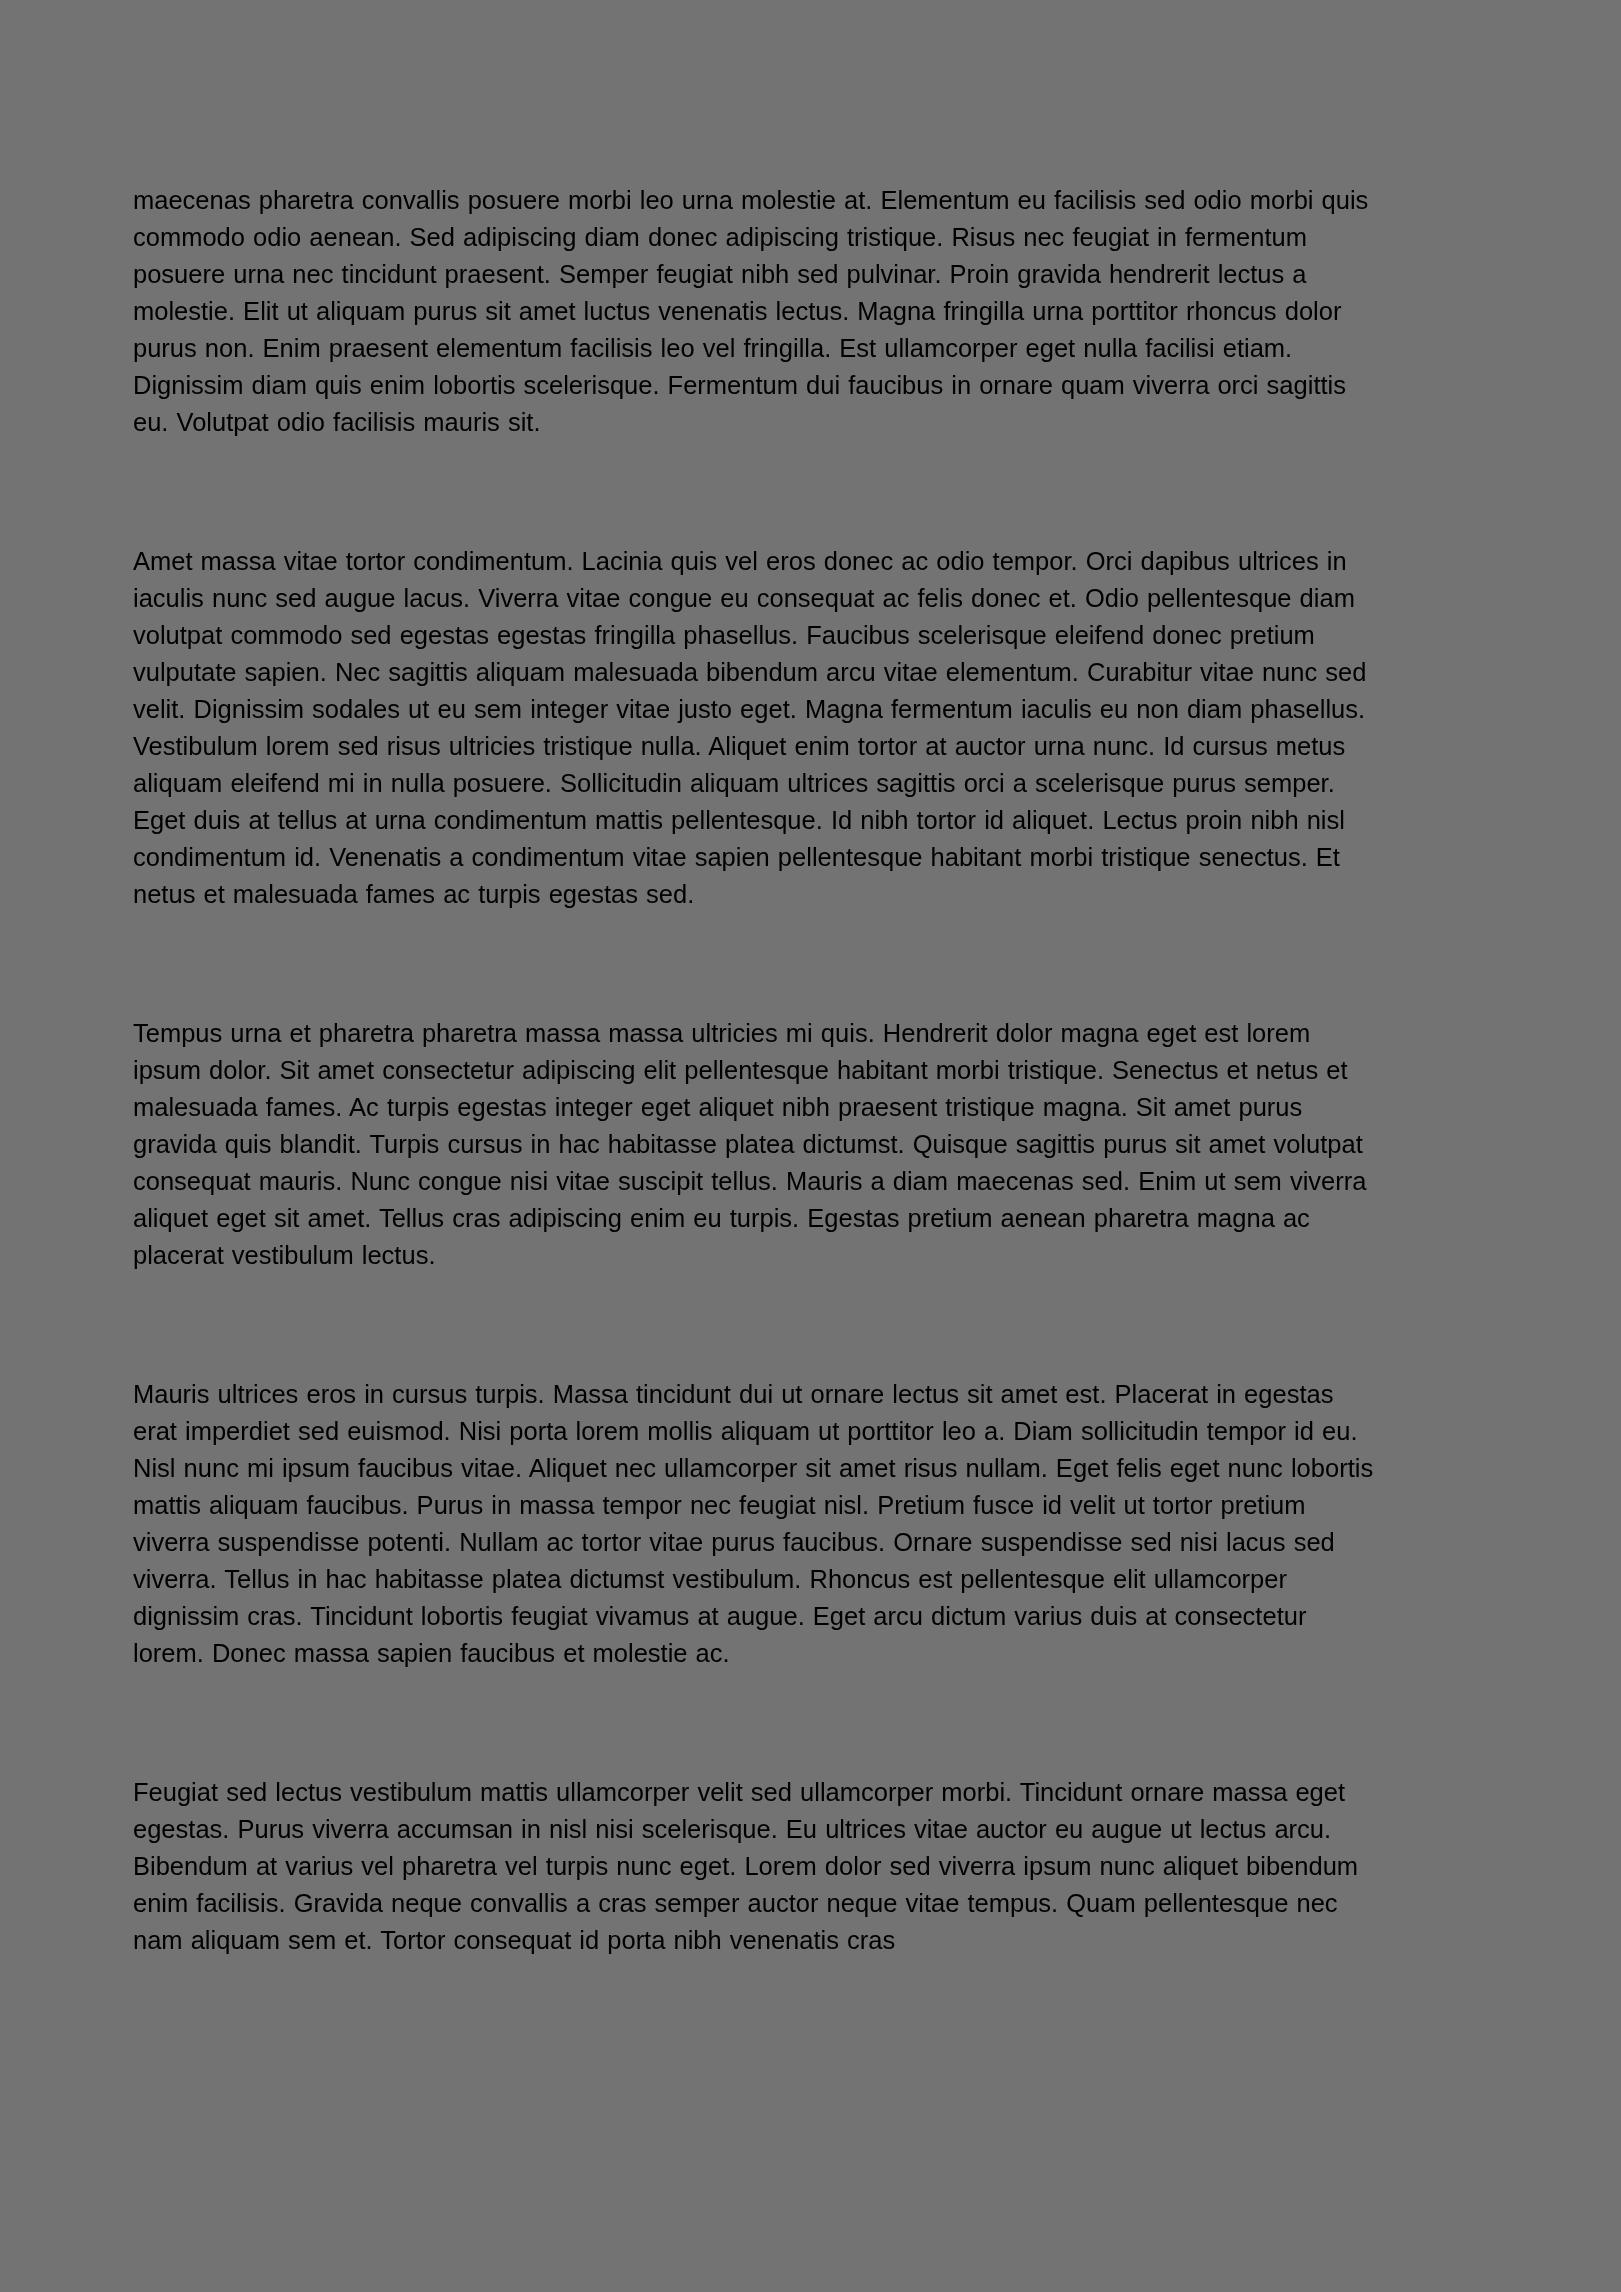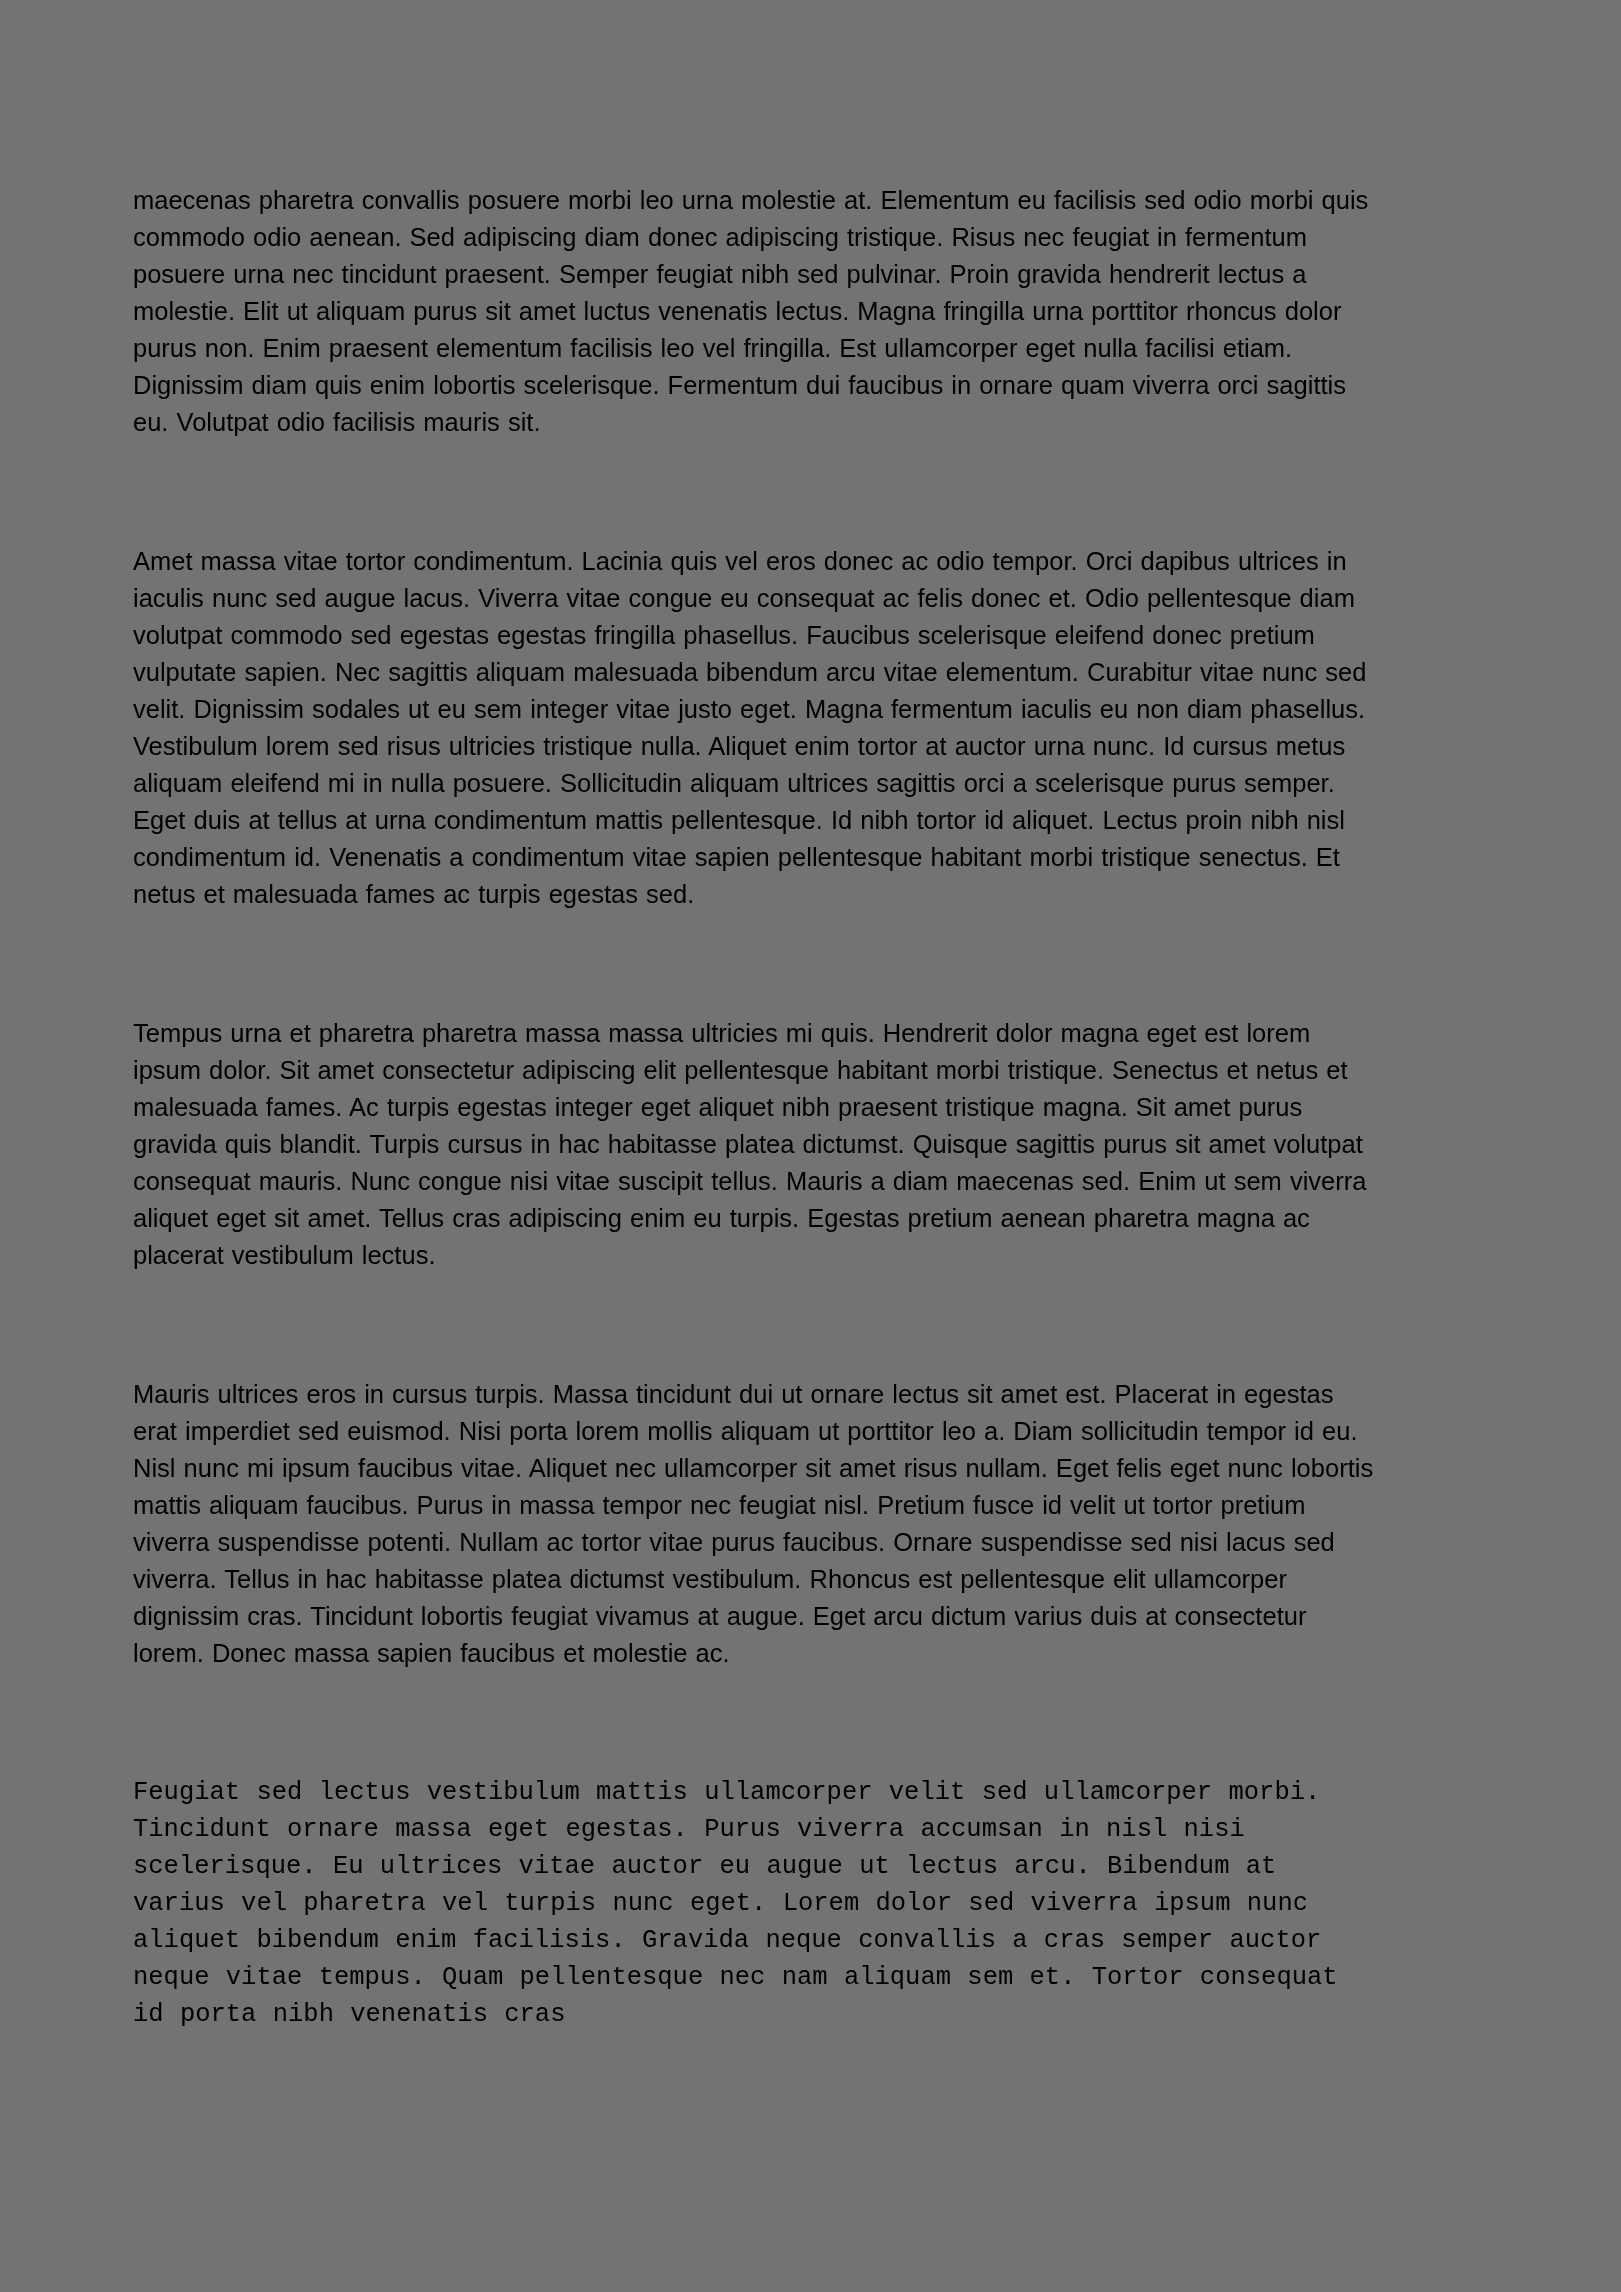--- a/index.html
+++ b/index.html
@@ -23,21 +23,20 @@
     margin: 0 0 102px 0;
     font-size: 25.5px;
     line-height: 37px;
     letter-spacing: 0px;
     color: #000000;
     text-align: left;
     word-spacing: 1px;
   }
   .content p:last-child {
     margin-bottom: 0;
-    font-family: Liberation Mono, monospace;
   }
 </style>
 </head>
 <body style="background: rgb(255, 255, 255);">
 
 <div class="page">
   <div class="content">
     <p style="color: rgb(0, 0, 0);">maecenas pharetra convallis posuere morbi leo urna molestie at. Elementum eu facilisis sed odio morbi quis commodo odio aenean. Sed adipiscing diam donec adipiscing tristique. Risus nec feugiat in fermentum posuere urna nec tincidunt praesent. Semper feugiat nibh sed pulvinar. Proin gravida hendrerit lectus a molestie. Elit ut aliquam purus sit amet luctus venenatis lectus. Magna fringilla urna porttitor rhoncus dolor purus non. Enim praesent elementum facilisis leo vel fringilla. Est ullamcorper eget nulla facilisi etiam. Dignissim diam quis enim lobortis scelerisque. Fermentum dui faucibus in ornare quam viverra orci sagittis eu. Volutpat odio facilisis mauris sit.</p>
     <p style="color: rgb(0, 0, 0);">Amet massa vitae tortor condimentum. Lacinia quis vel eros donec ac odio tempor. Orci dapibus ultrices in iaculis nunc sed augue lacus. Viverra vitae congue eu consequat ac felis donec et. Odio pellentesque diam volutpat commodo sed egestas egestas fringilla phasellus. Faucibus scelerisque eleifend donec pretium vulputate sapien. Nec sagittis aliquam malesuada bibendum arcu vitae elementum. Curabitur vitae nunc sed velit. Dignissim sodales ut eu sem integer vitae justo eget. Magna fermentum iaculis eu non diam phasellus. Vestibulum lorem sed risus ultricies tristique nulla. Aliquet enim tortor at auctor urna nunc. Id cursus metus aliquam eleifend mi in nulla posuere. Sollicitudin aliquam ultrices sagittis orci a scelerisque purus semper. Eget duis at tellus at urna condimentum mattis pellentesque. Id nibh tortor id aliquet. Lectus proin nibh nisl condimentum id. Venenatis a condimentum vitae sapien pellentesque habitant morbi tristique senectus. Et netus et malesuada fames ac turpis egestas sed.</p>
     <p style="color: rgb(0, 0, 0);">Tempus urna et pharetra pharetra massa massa ultricies mi quis. Hendrerit dolor magna eget est lorem ipsum dolor. Sit amet consectetur adipiscing elit pellentesque habitant morbi tristique. Senectus et netus et malesuada fames. Ac turpis egestas integer eget aliquet nibh praesent tristique magna. Sit amet purus gravida quis blandit. Turpis cursus in hac habitasse platea dictumst. Quisque sagittis purus sit amet volutpat consequat mauris. Nunc congue nisi vitae suscipit tellus. Mauris a diam maecenas sed. Enim ut sem viverra aliquet eget sit amet. Tellus cras adipiscing enim eu turpis. Egestas pretium aenean pharetra magna ac placerat vestibulum lectus.</p>

